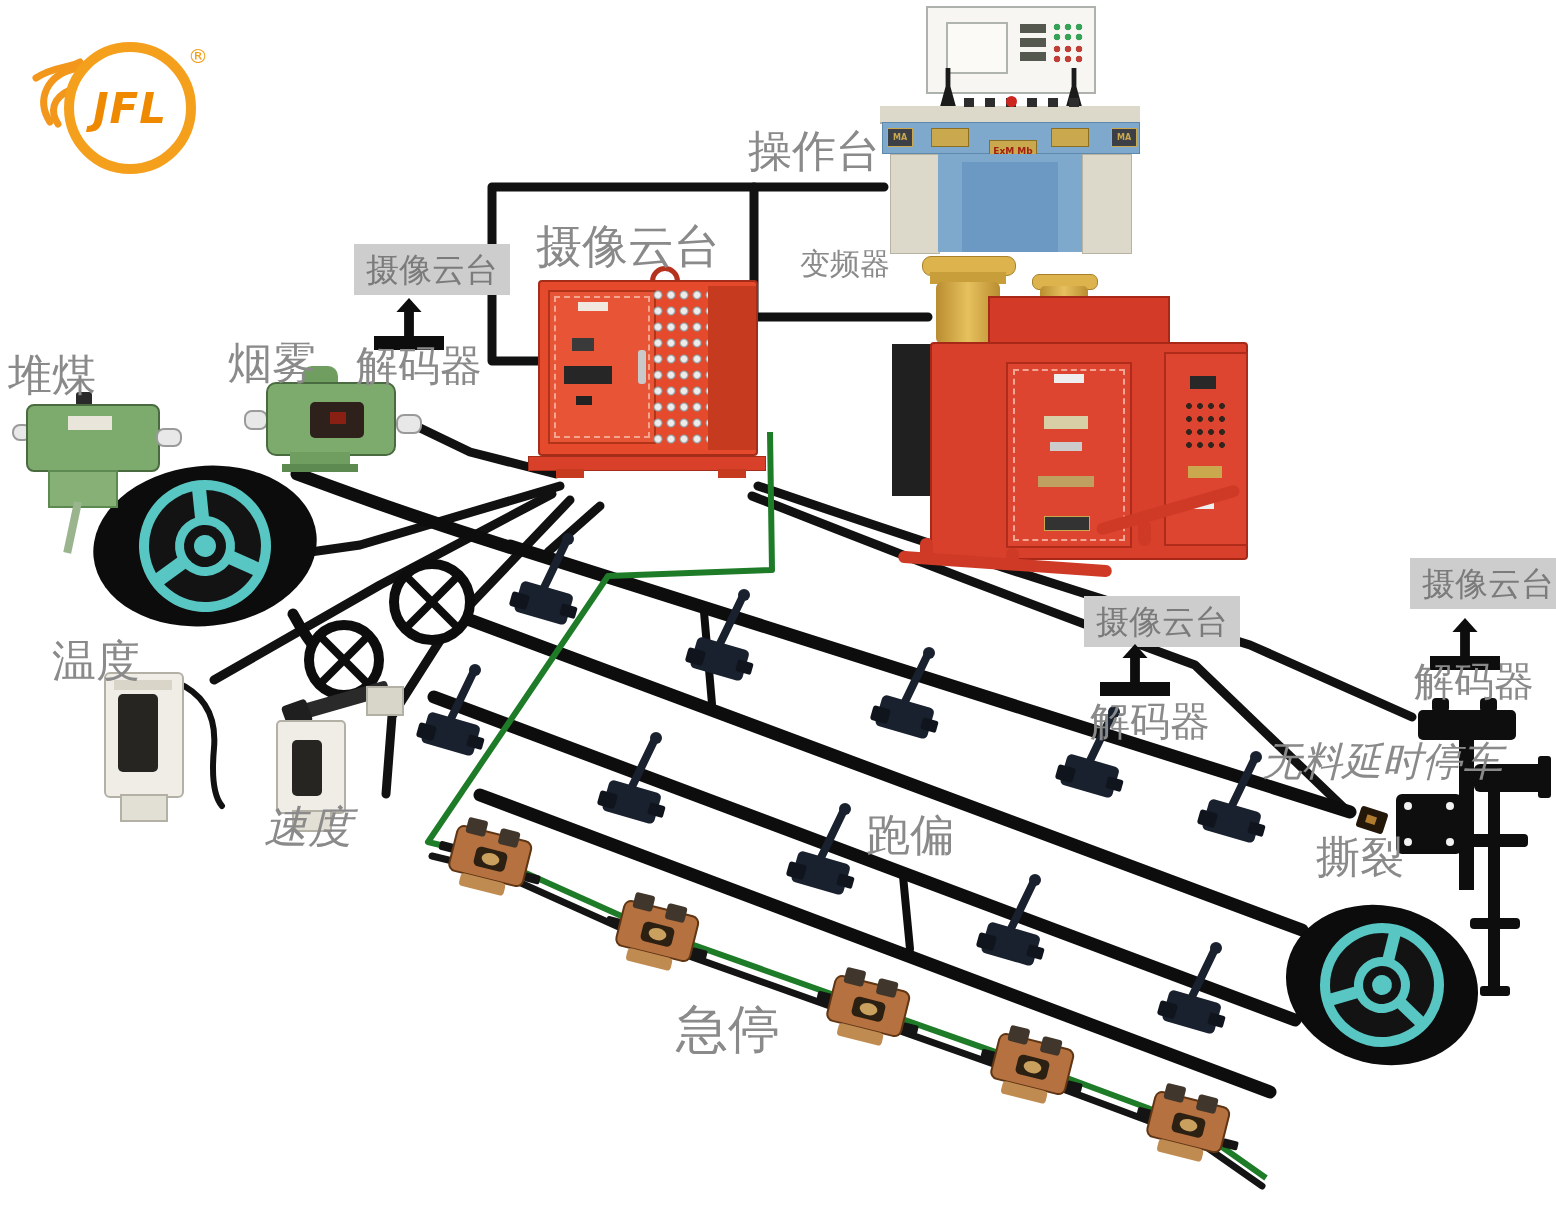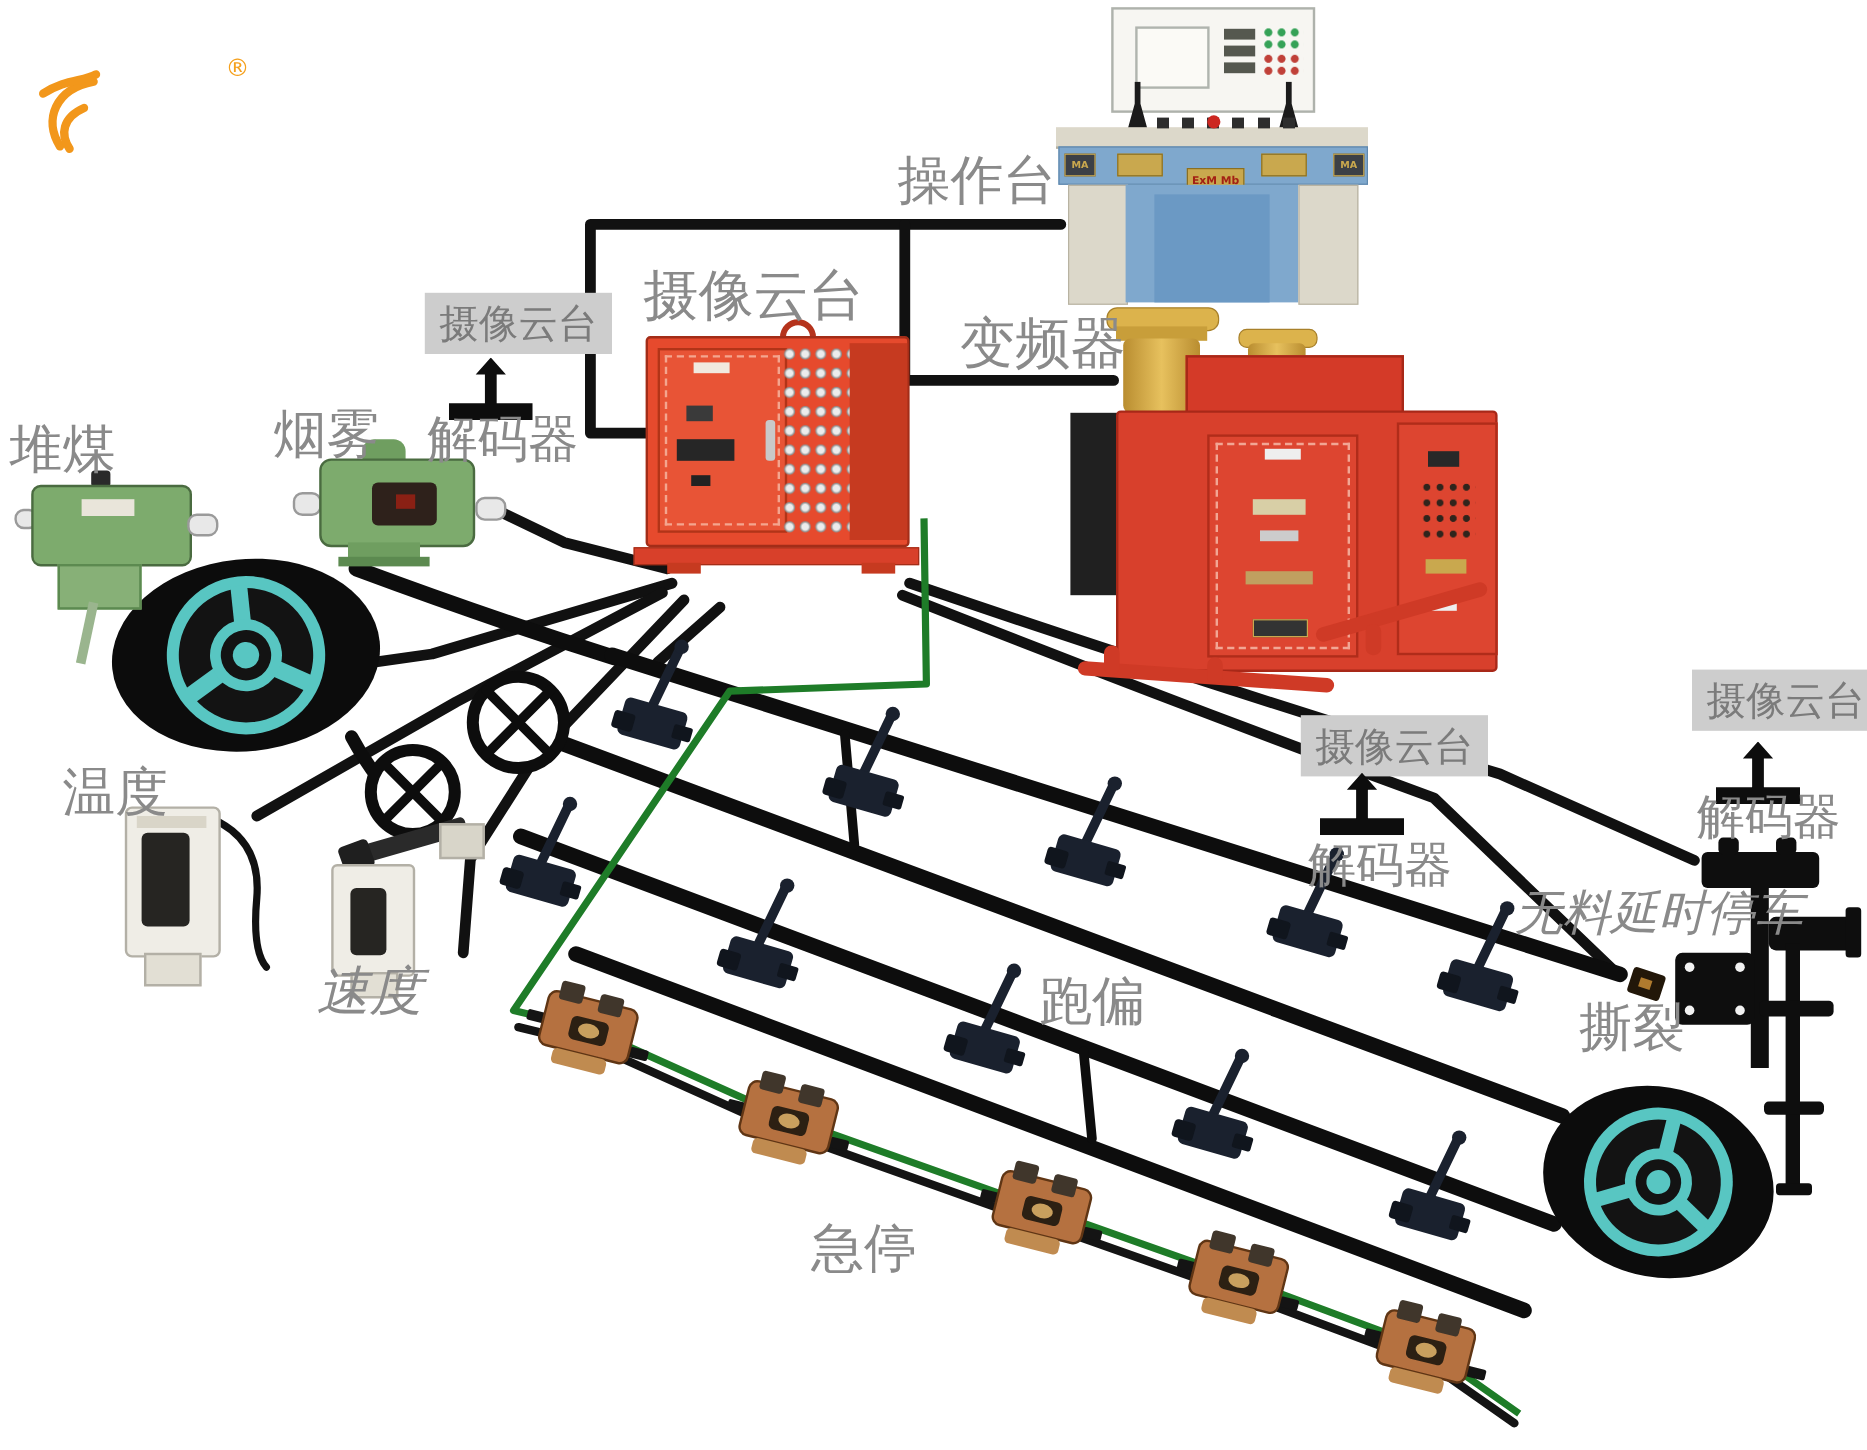--- a/index.html
+++ b/index.html
@@ -207,20 +207,23 @@
   </svg>
 
   <div class="eq" style="left:20px;top:34px;width:640px;height:140px;">
     <svg class="part" style="left:0;top:14px;" width="70" height="110" viewBox="0 0 70 110">
       <g stroke="#f2971b" stroke-width="7" fill="none" stroke-linecap="round">
         <path d="M 58,20 C 26,26 16,52 30,74"></path>
         <path d="M 50,42 C 32,50 30,64 38,76"></path>
         <path d="M 16,30 C 34,18 50,20 60,14"></path>
       </g>
     </svg>
+    <div class="logo-ring">
+      <span class="logo-jfl">JFL</span>
+    </div>
     <div class="logo-reg">®</div>
   </div>
 
   <div class="eq" style="left:876px;top:4px;width:268px;height:250px;">
     <div class="part cons-panel">
       <div class="part cons-screen"></div>
       <div class="part" style="left:92px;top:16px;">
         <div class="cons-disp"></div>
           <div class="cons-disp"></div>
           <div class="cons-disp"></div>
@@ -336,27 +339,27 @@
     <div class="part white-body" style="left:104px;top:0;width:34px;height:26px;background:#d8d5c9;"></div>
     <div class="part" style="left:22px;top:16px;width:26px;height:24px;background:#1f1f1f;border-radius:4px;transform:rotate(-20deg);"></div>
     <div class="part white-body" style="left:14px;top:34px;width:66px;height:90px;border-radius:5px;">
       <div class="part dark-win" style="left:14px;top:18px;width:30px;height:56px;"></div>
     </div>
     <div class="part white-body" style="left:30px;top:124px;width:36px;height:18px;background:#e2dfd4;"></div>
   </div>
 
   <div class="lbl" style="left:748px;top:128px;font-size:44px;">操作台</div>
   <div class="lbl" style="left:536px;top:222px;font-size:46px;">摄像云台</div>
-  <div class="lbl" style="left:800px;top:262px;font-size:46px;">变频器</div>
+  <div class="lbl" style="left:800px;top:248px;font-size:30px;">变频器</div>
   <div class="lbl" style="left:228px;top:340px;font-size:44px;">烟雾</div>
   <div class="lbl" style="left:8px;top:352px;font-size:44px;">堆煤</div>
   <div class="lbl" style="left:52px;top:638px;font-size:44px;">温度</div>
   <div class="lbl" style="left:264px;top:804px;font-size:44px;font-style:italic;">速度</div>
   <div class="lbl" style="left:866px;top:812px;font-size:44px;">跑偏</div>
-  <div class="lbl" style="left:676px;top:1002px;font-size:44px;margin-top:16px;">急停</div>
+  <div class="lbl" style="left:676px;top:1002px;font-size:52px;">急停</div>
   <div class="lbl" style="left:1316px;top:834px;font-size:44px;">撕裂</div>
   <div class="lbl" style="left:1262px;top:740px;font-size:40px;font-style:italic;">无料延时停车</div>
 
   <div class="cam" style="left:354px;top:244px;">摄像云台</div>
   <div class="cam" style="left:1084px;top:596px;">摄像云台</div>
   <div class="cam" style="left:1410px;top:558px;">摄像云台</div>
 
   <div class="dec-icon" style="left:374px;top:298px;"></div>
   <div class="dec-icon" style="left:1100px;top:644px;"></div>
   <div class="dec-icon" style="left:1430px;top:618px;"></div>

